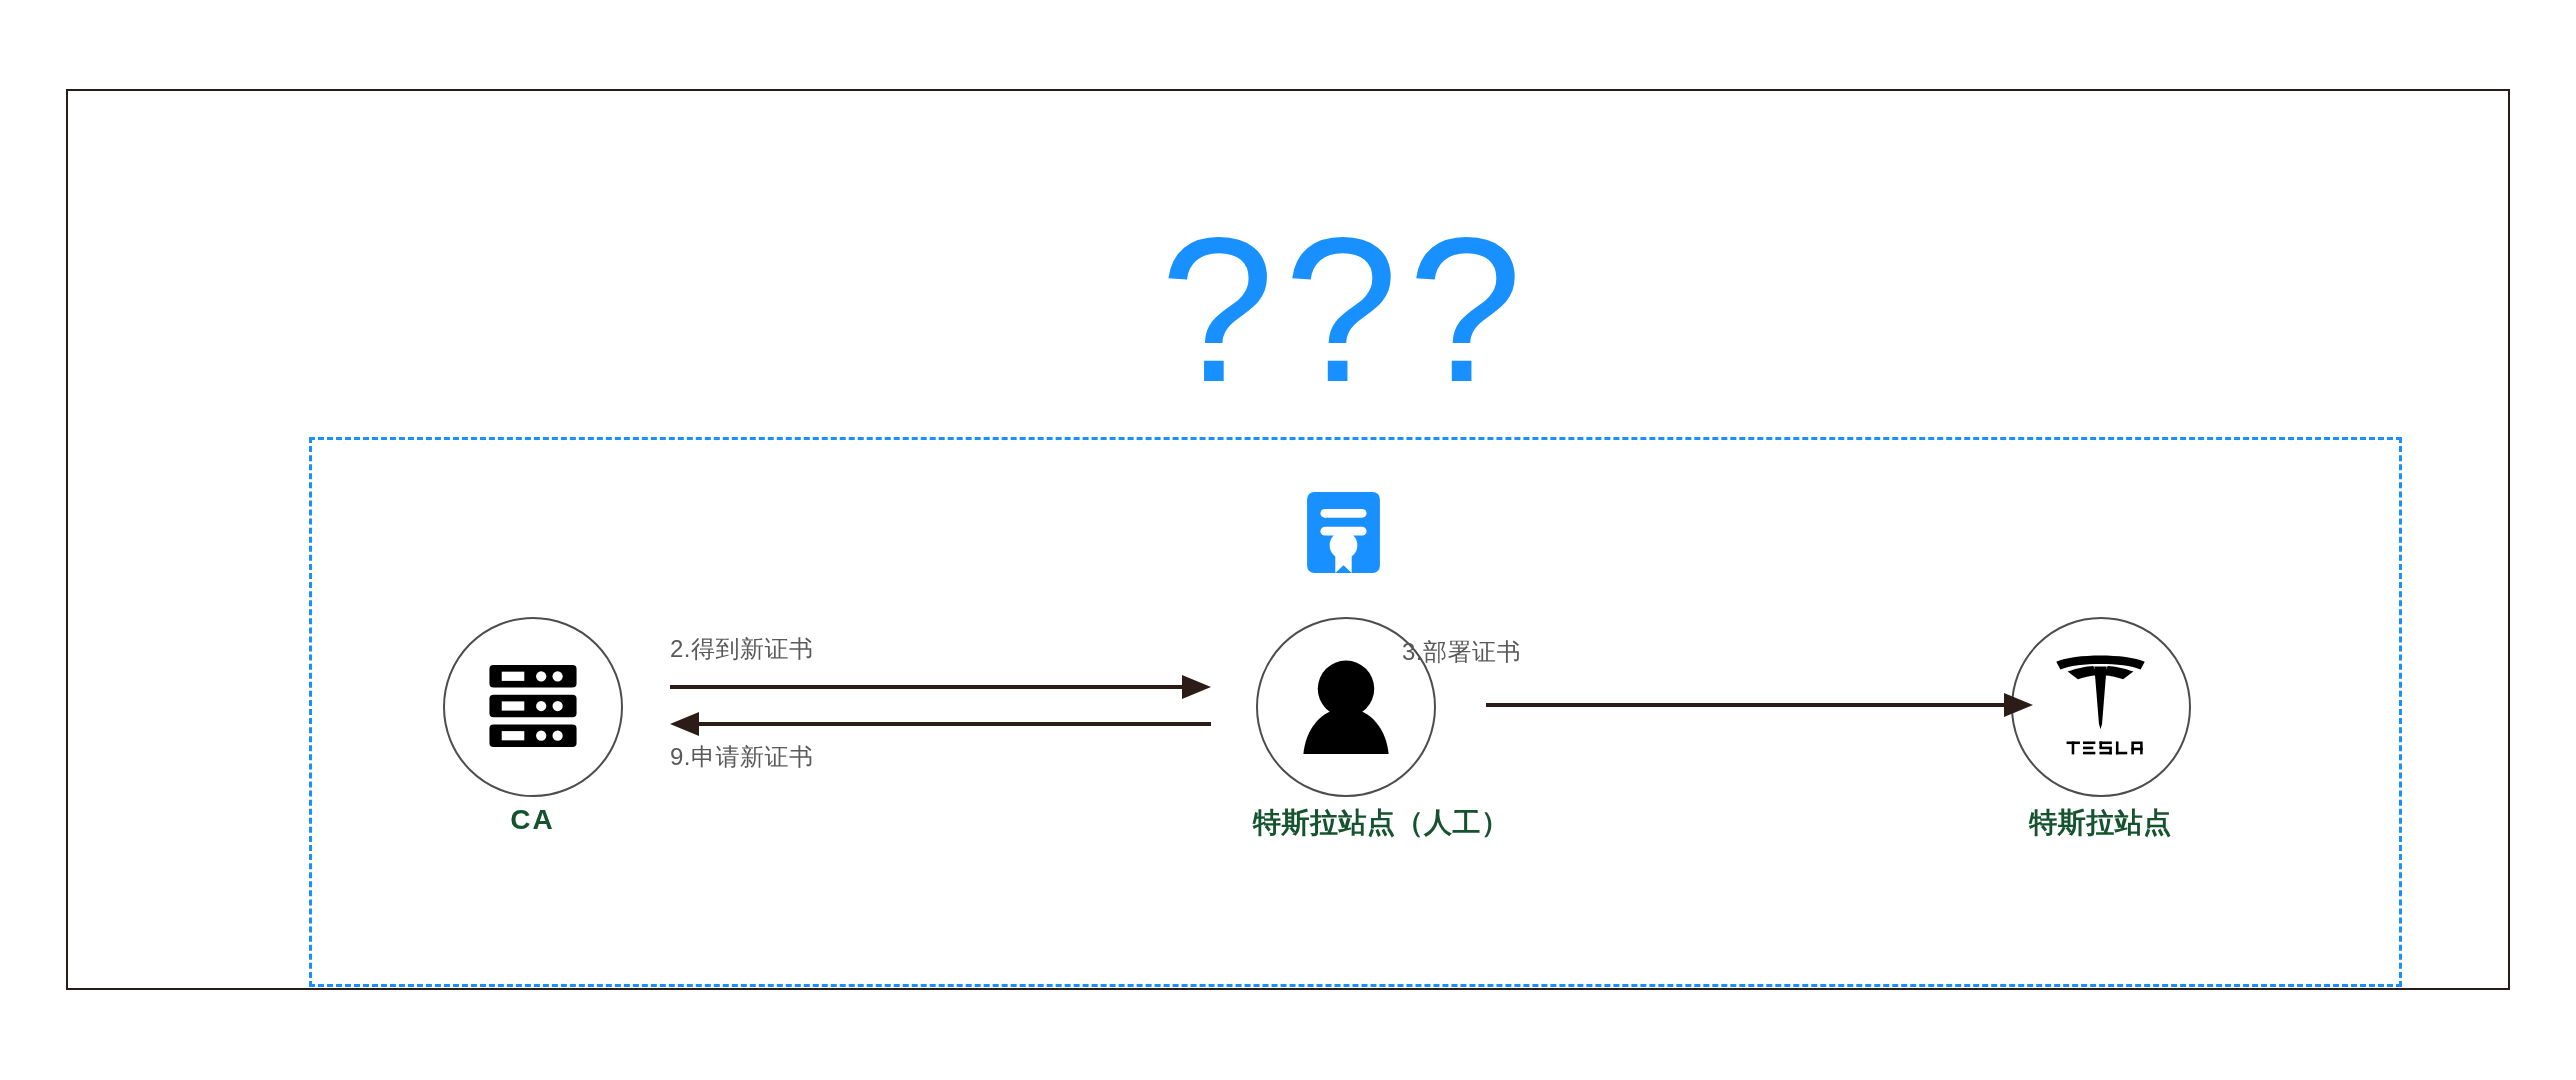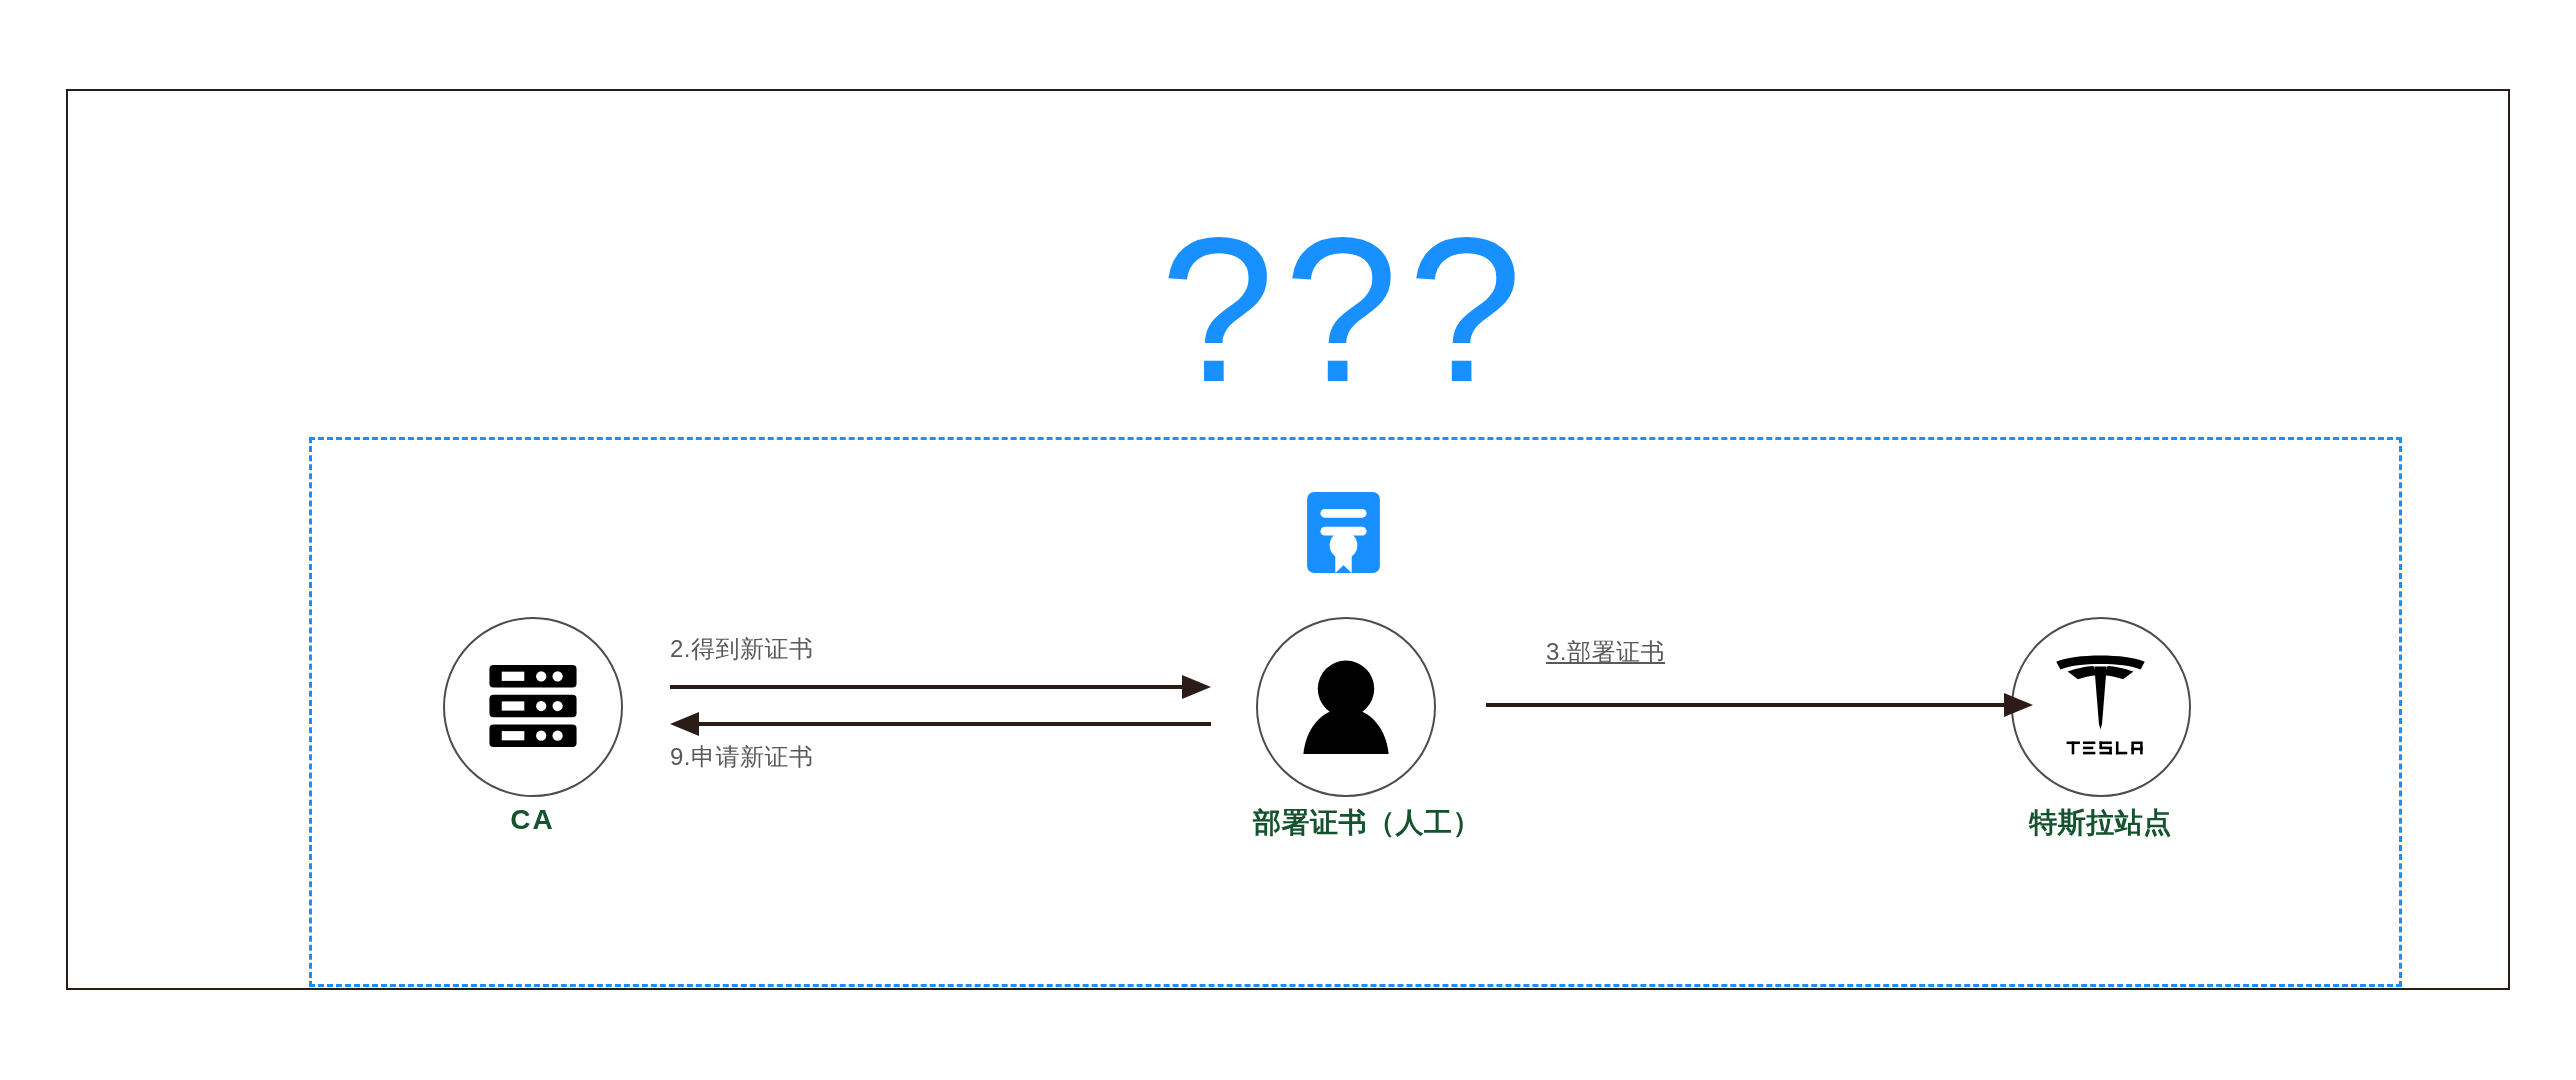--- a/index.html
+++ b/index.html
@@ -138,21 +138,21 @@
   .arrow-label {
     position: absolute;
     font-size: 24px;
     color: #595959;
     white-space: nowrap;
     text-align: left;
     letter-spacing: 0.5px;
   }
   #label-2 { left: 602px; top: 542px; width: 541px; }
   #label-1 { left: 602px; top: 650px; width: 541px; }
-  #label-3 { left: 1478px; top: 545px; width: 547px; text-decoration: underline; }
+  #label-3 { left: 1334px; top: 545px; width: 547px; }
 </style>
 </head>
 <body>
 
 <div id="stage">
 
   <div class="outer-frame">
 
     <div class="question-marks">???</div>
 
@@ -192,21 +192,21 @@
 
     <div class="node" id="node-operator">
       <div class="node-circle">
         <span>
           <svg width="88" height="95" viewBox="0 0 170 185" xmlns="http://www.w3.org/2000/svg">
             <circle cx="85" cy="58" r="55" fill="#000000"></circle>
             <path d="M85 96 C34 96 6 141 2 185 L168 185 C164 141 136 96 85 96 Z" fill="#000000"></path>
           </svg>
         </span>
       </div>
-      <div class="node-label">部署证书（人工）</div>
+      <div class="node-label">特斯拉站点（人工）</div>
     </div>
 
     <div class="node" id="node-tesla">
       <div class="node-circle">
         <span>
           <svg width="93" height="108" viewBox="0 0 180 210" xmlns="http://www.w3.org/2000/svg">
 
             <path d="M4 19 C40 3 140 3 176 19 L168 34 C134 20 46 20 12 34 Z" fill="#000000"></path>
 
             <path d="M26 38 C44 31 62 28 76 27 L84 45 C70 46 56 49 46 53 Z" fill="#000000"></path>

